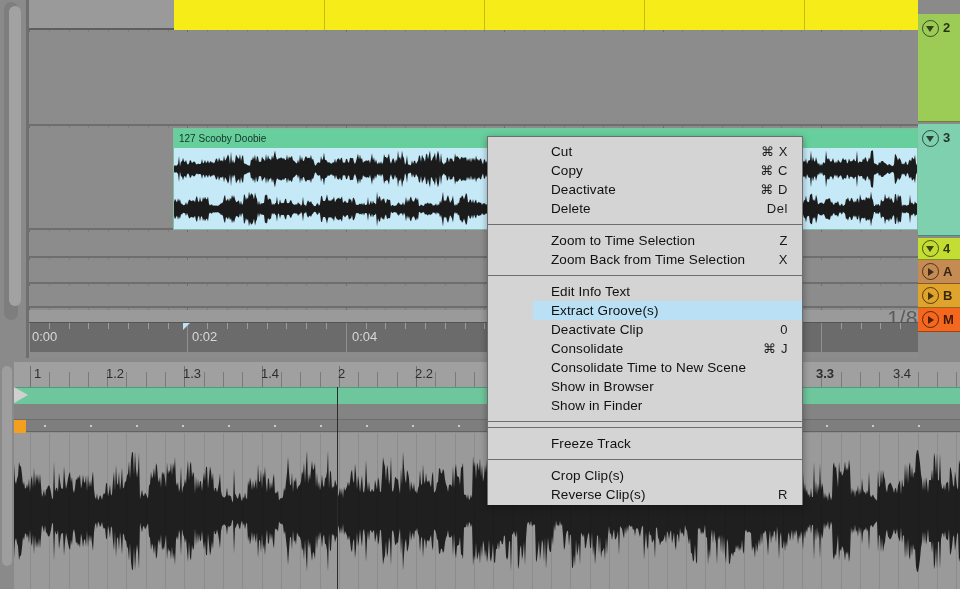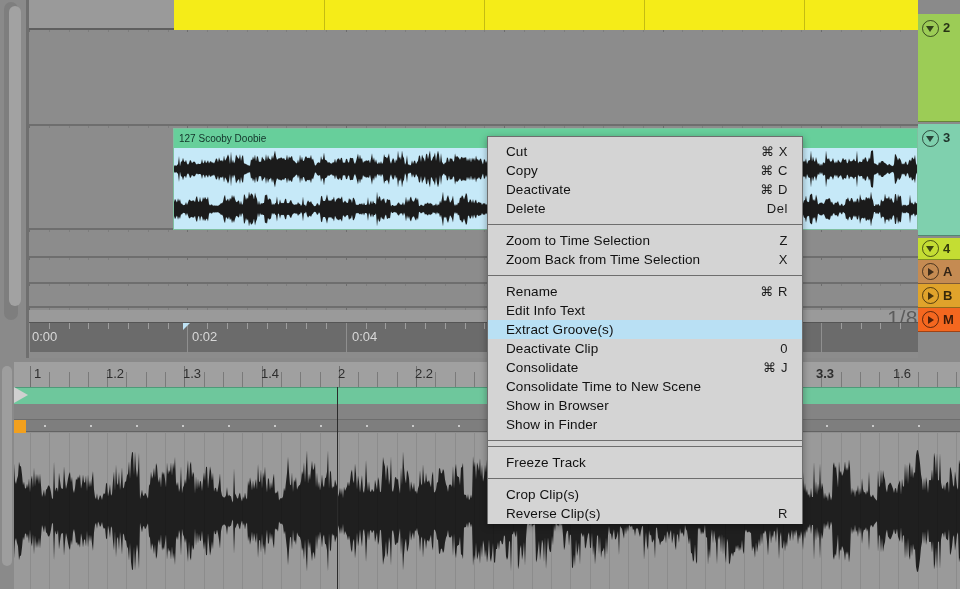--- a/index.html
+++ b/index.html
@@ -224,21 +224,21 @@
     font-size: 13.5px; color: #111; white-space: nowrap;
   }
   .mi .mi-label { letter-spacing: 0.1px; }
   .mi .mi-key { color: #1a1a1a; font-size: 13px; letter-spacing: 0.6px; }
   .mi.disabled .mi-label, .mi.disabled .mi-key { color: #949494; }
   .mi.highlight { background: #b9e0f4; }
   .msep {
     height: 0; border-top: 1px solid #6e6e6e;
     margin: 5px 0 5px 0;
   }
-  .mgroup { padding: 1px 0; }
+  .mgroup { padding: 1px 0; margin-left: 45px; }
 </style>
 </head>
 <body>
 
 <div id="app">
 
   <div id="arrangement">
 
     <div class="left-gutter">
       <div class="vscroll-track">
@@ -469,21 +469,21 @@
           <div class="btick" style="left: 904px;"></div>
           <div class="btick" style="left: 923px;"></div>
           <div class="btick" style="left: 942px;"></div>
           <div class="blabel" style="left: 20px;">1</div>
           <div class="blabel" style="left: 92px;">1.2</div>
           <div class="blabel" style="left: 169px;">1.3</div>
           <div class="blabel" style="left: 247px;">1.4</div>
           <div class="blabel" style="left: 324px;">2</div>
           <div class="blabel" style="left: 401px;">2.2</div>
           <div class="blabel" style="left: 802px; font-weight: bold;">3.3</div>
-          <div class="blabel" style="left: 879px;">1.6</div>
+          <div class="blabel" style="left: 879px;">3.4</div>
         </div>
 
       <div class="loop-brace"></div>
       <div class="loop-start-handle"></div>
       <div class="marker-arrow" style="left:323px;"></div>
 
       <div class="cv-lane-strip"></div>
       <div class="cv-markers" id="cv-markers">
           <div class="mdot" style="left: 30px;"></div>
           <div class="mdot" style="left: 76px;"></div>
@@ -595,24 +595,20 @@
           <span class="mi-key">Z</span>
         </div>
         <div class="mi">
           <span class="mi-label">Zoom Back from Time Selection</span>
           <span class="mi-key">X</span>
         </div>
       </div>
       <div class="msep"></div>
       <div class="mgroup">
         <div class="mi">
-          <span class="mi-label">Rename</span>
-          <span class="mi-key">⌘ R</span>
-        </div>
-        <div class="mi">
           <span class="mi-label">Edit Info Text</span>
           <span class="mi-key"></span>
         </div>
         <div class="mi highlight">
           <span class="mi-label">Extract Groove(s)</span>
           <span class="mi-key"></span>
         </div>
         <div class="mi">
           <span class="mi-label">Deactivate Clip</span>
           <span class="mi-key">0</span>

